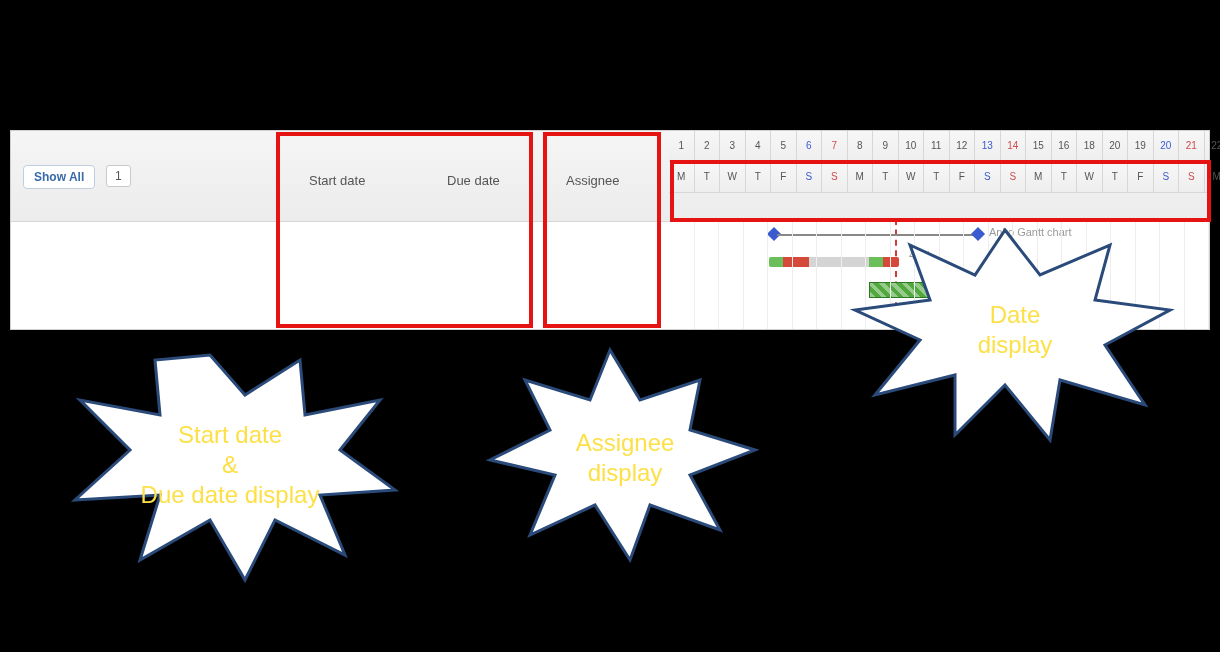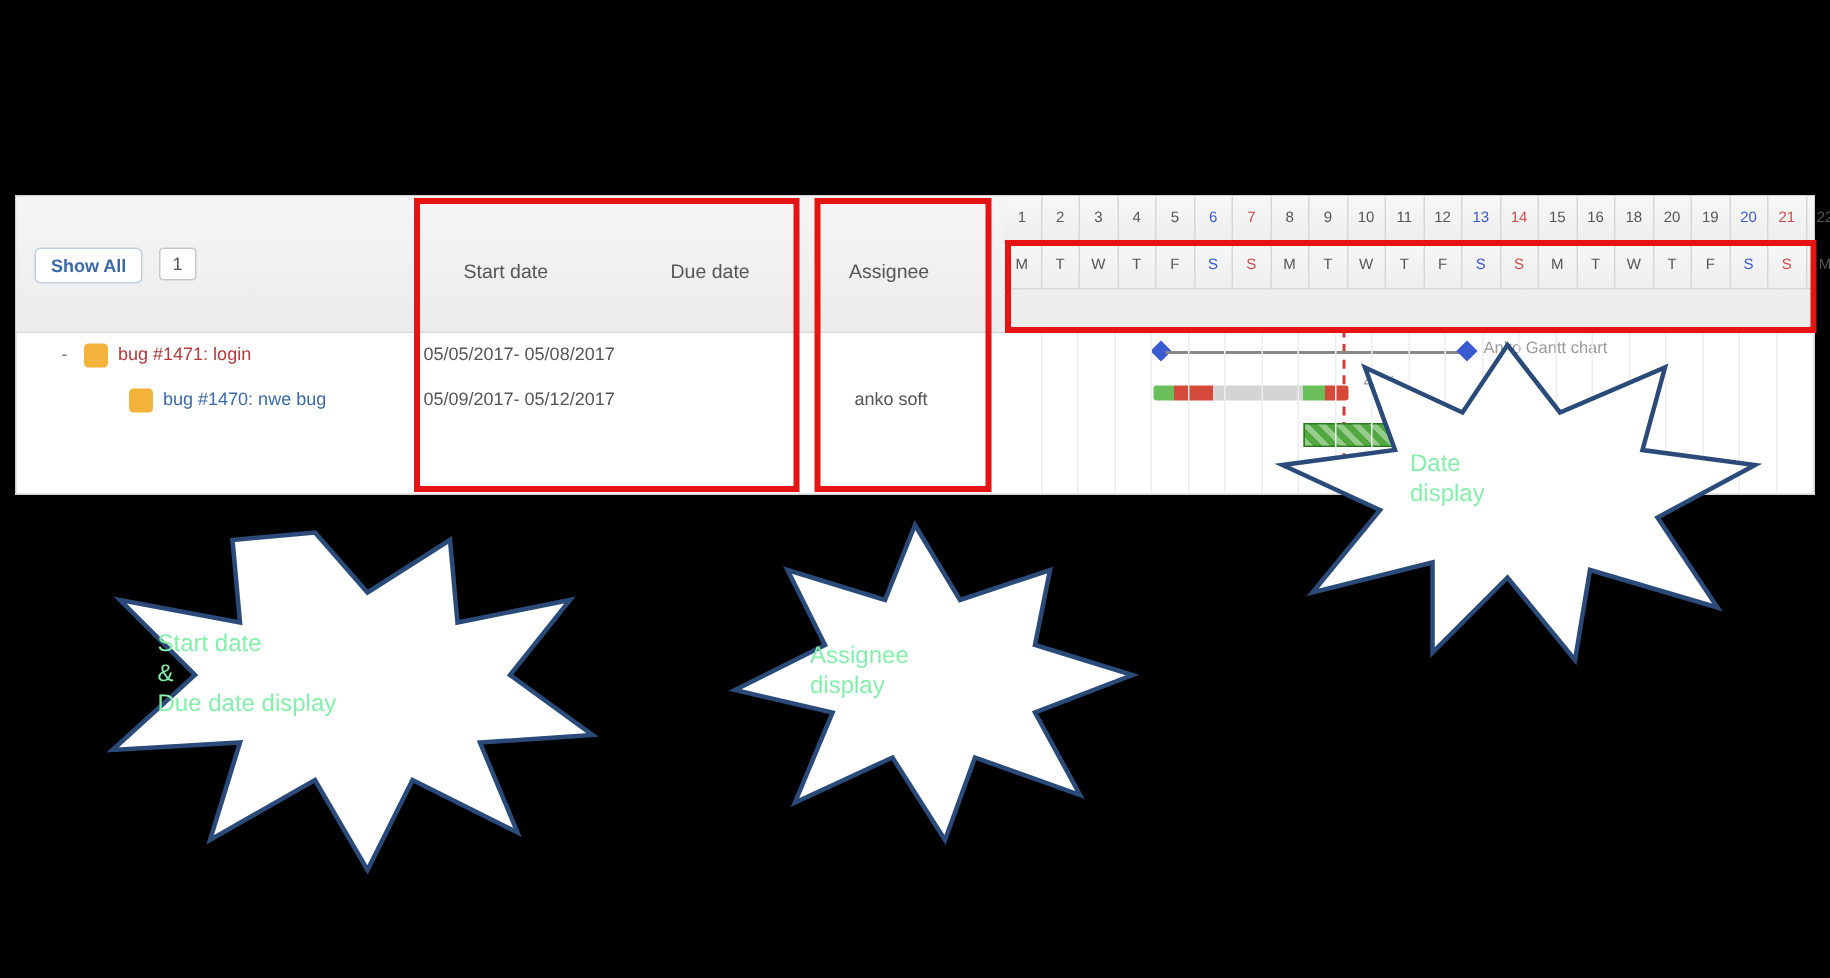--- a/index.html
+++ b/index.html
@@ -75,57 +75,39 @@
   .task-bar{position:absolute;height:10px;background:repeating-linear-gradient(90deg,#6bbf5a 0 14px,#d4493a 14px 40px,#d4d4d4 40px 100px);border-radius:2px;}
   .task-bar2{position:absolute;height:14px;background:#51a83e;border:1px solid #2d7a22;}
   .task-bar2::after{content:"";position:absolute;inset:0;background:repeating-linear-gradient(45deg,rgba(255,255,255,.4) 0 4px,transparent 4px 8px);}
   .today-line{position:absolute;top:0;bottom:0;border-left:2px dashed #d23a3a;}
 
   
   .hl{position:absolute;border:4px solid #e61313;pointer-events:none;box-sizing:border-box;}
 
   
   .burst{position:absolute;fill:#fff;stroke:#2a4a7a;stroke-width:3;}
-  .burst-label{position:absolute;color:#86efac;font-size:16px;text-align:left;line-height:1.25;}
+  .burst-label{position:absolute;color:#fde047;font-size:24px;text-align:center;line-height:1.25;}
 </style>
 </head>
 <body>
 
 <div class="stage">
 
 
   <div class="panel">
 
     <div class="hdr">
       <button class="show-all-btn">Show All</button>
       <span class="page-badge">1</span>
       <span class="col-label col-start">Start date</span>
       <span class="col-label col-due">Due date</span>
       <span class="col-label col-assignee">Assignee</span>
     </div>
 
     <div class="rows">
-      <div class="row">
-        <span class="tree-cell indent1">
-          <span class="toggler">-</span>
-          <span class="ico bug"></span>
-          <span class="link red">bug #1471: login</span>
-        </span>
-        <span class="date-cell">05/05/2017- 05/08/2017</span>
-        <span class="assignee-cell"></span>
-      </div>
-      <div class="row">
-        <span class="tree-cell indent2">
-          <span class="toggler"></span>
-          <span class="ico bug"></span>
-          <span class="link">bug #1470: nwe bug</span>
-        </span>
-        <span class="date-cell">05/09/2017- 05/12/2017</span>
-        <span class="assignee-cell">anko soft</span>
-      </div>
     </div>
 
     <div class="cal">
       <div class="cal-row" id="cal-days">
           <div class="cal-cell">1</div>
           <div class="cal-cell">2</div>
           <div class="cal-cell">3</div>
           <div class="cal-cell">4</div>
           <div class="cal-cell">5</div>
           <div class="cal-cell sat">6</div>

